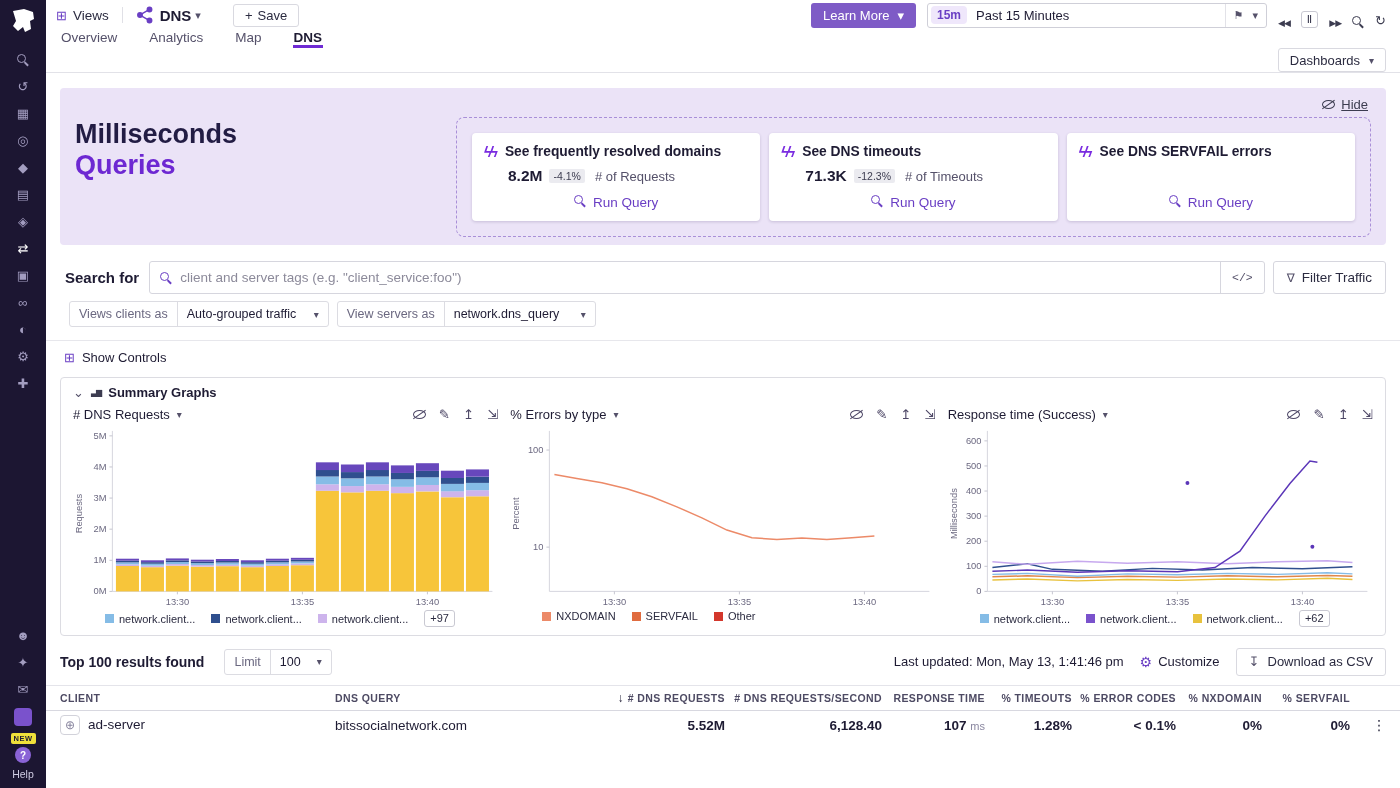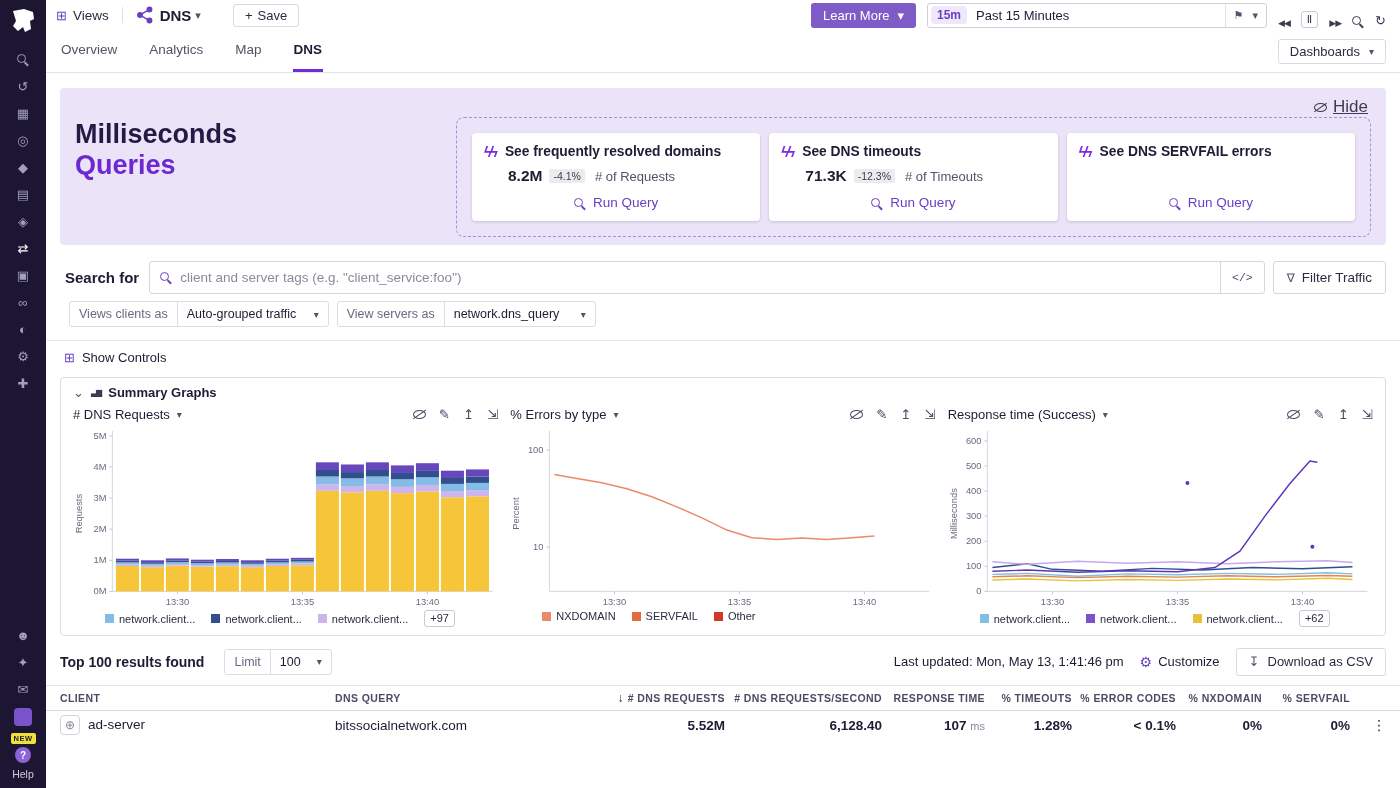--- a/index.html
+++ b/index.html
@@ -33,42 +33,42 @@
   .tb-right { margin-left:auto; display:flex; align-items:flex-end; gap:11px; }
   .learn-btn { background:#7e5bc6; color:#fff; border-radius:3px; height:25px; padding:0 12px; font-size:13px; display:flex; align-items:center; gap:8px; }
   .time-box { height:25px; border:1px solid #cfcfd8; border-radius:3px; background:#fff; display:flex; align-items:center; width:340px; }
   .time-chip { background:#efe7fb; color:#6a3fc4; font-weight:bold; font-size:12px; padding:2px 6px; margin:0 9px 0 3px; border-radius:4px; }
   .time-label { font-size:13px; }
   .time-icons { margin-left:auto; display:flex; align-items:center; gap:9px; color:#55516a; font-size:11px; border-left:1px solid #e2e2e8; padding:0 8px; height:100%; }
   .pb { color:#3c3c50; font-size:9px; letter-spacing:-1px; }
   .pb.pause { border:1px solid #c9c9d2; border-radius:3px; padding:1px 5px; font-size:11px; letter-spacing:0; }
   .tb-tool { color:#3c3c50; font-size:13px; display:flex; align-items:center; }
 
-  .tabrow { height:43px; display:flex; align-items:stretch; padding:0 14px; border-bottom:1px solid #e2e2e8; }
+  .tabrow { height:43px; display:flex; align-items:stretch; padding:0 14px; border-bottom:1px solid #e2e2e8;flex-direction:column; }
   .tabs { display:flex; gap:30px; }
   .tab { font-size:13.5px; color:#55516a; padding:0 1px; border-bottom:3px solid transparent; }
   .tab.active { color:#1e1b33; border-bottom-color:#6f2bd4; font-weight:bold; }
   .dash-btn { margin-left:auto; align-self:center; height:25px; border:1px solid #d9d9e0; border-radius:3px; background:#fff; padding:0 11px; font-size:13px; display:flex; align-items:center; gap:9px; color:#2b2b40; }
   .caret-s { font-size:10px; color:#55516a; }
 
   
   .banner { position:relative; margin:15px 14px 0; height:157px; background:#ebe3f7; border-radius:4px; }
-  .hide-btn { position:absolute; top:9px; right:18px; display:flex; align-items:center; gap:6px; font-size:17px; color:#3c3c50;text-decoration:underline; }
+  .hide-btn { position:absolute; top:9px; right:18px; display:flex; align-items:center; gap:6px; font-size:13px; color:#3c3c50;text-decoration:underline; }
   .ban-title { position:absolute; left:15px; top:31px; font-size:27px; font-weight:bold; line-height:31px; color:#221c44; }
   .ban-title .t2 { color:#6d28d2; }
   .cards { position:absolute; right:15px; top:29px; width:915px; height:120px; border:1px dashed #a98fd8; border-radius:8px; display:flex; gap:9px; padding:15px; }
   .qcard { flex:1; background:#fff; border-radius:4px; box-shadow:0 1px 3px rgba(40,20,80,.18); padding:11px 12px 9px; display:flex; flex-direction:column; }
   .qhead { display:flex; align-items:flex-start; gap:9px; }
   .bolt { color:#7a2ce0; font-weight:bold; font-size:15px; letter-spacing:-2px; line-height:16px; }
   .qtitle { font-size:13.8px; font-weight:bold; color:#1e1b33; }
   .qstats { display:flex; align-items:center; gap:7px; margin:7px 0 0 24px; }
   .qval { font-size:15.5px; font-weight:bold; }
   .qdelta { font-size:10.5px; background:#ebebf0; color:#3c3c50; padding:1px 4px; border-radius:2px; }
   .qmetric { font-size:13px; color:#55516a; margin-left:3px; }
-  .runq { margin-top:auto; align-self:center; color:#6a3fc4; font-size:13.5px; display:flex; align-items:flex-end; gap:7px; padding-bottom:2px; }
+  .runq { margin-top:auto; align-self:center; color:#6a3fc4; font-size:13.5px; display:flex; align-items:flex-start; gap:7px; padding-bottom:2px; }
 
   
   .search-row { display:flex; align-items:center; margin:16px 14px 0; }
   .search-label { font-size:15px; font-weight:bold; margin:0 10px 0 5px; white-space:nowrap; }
   .search-box { flex:1; height:33px; border:1px solid #d6d6de; border-radius:3px; background:#fff; display:flex; align-items:center; padding-left:10px; overflow:hidden; }
   .search-box input { flex:1; border:none; outline:none; font-size:13.5px; margin-left:8px; font-family:inherit; color:#2b2b40; min-width:0; }
   .search-box input::placeholder { color:#8c8a9a; }
   .code-btn { height:100%; padding:0 11px; border-left:1px solid #d6d6de; color:#55516a; font-family:"Liberation Mono", monospace; font-size:11.5px; }
   .filter-btn { margin-left:8px; height:33px; border:1px solid #d6d6de; border-radius:3px; background:#fff; padding:0 13px; font-size:13.5px; color:#2b2b40; display:flex; align-items:center; gap:7px; }
   .funnel { color:#55516a; font-size:12px; }

